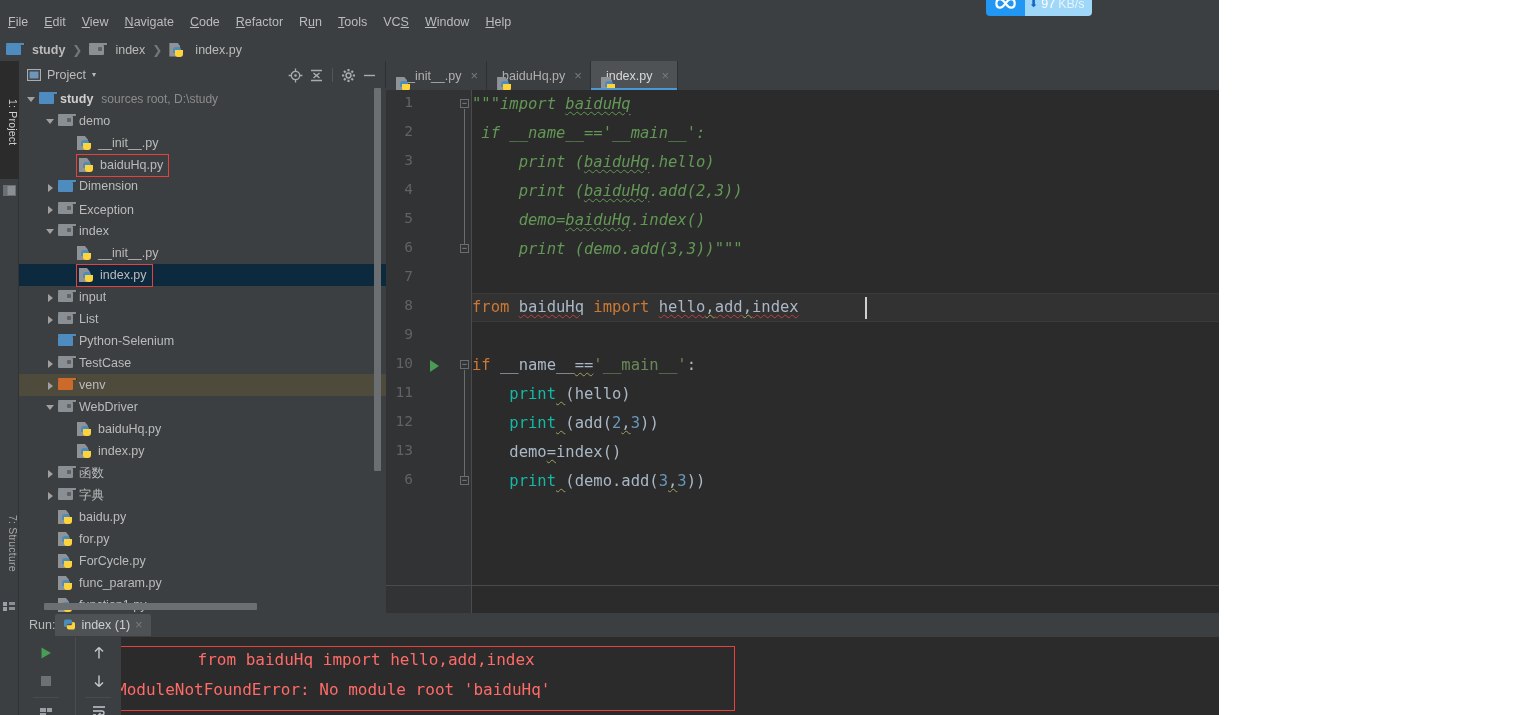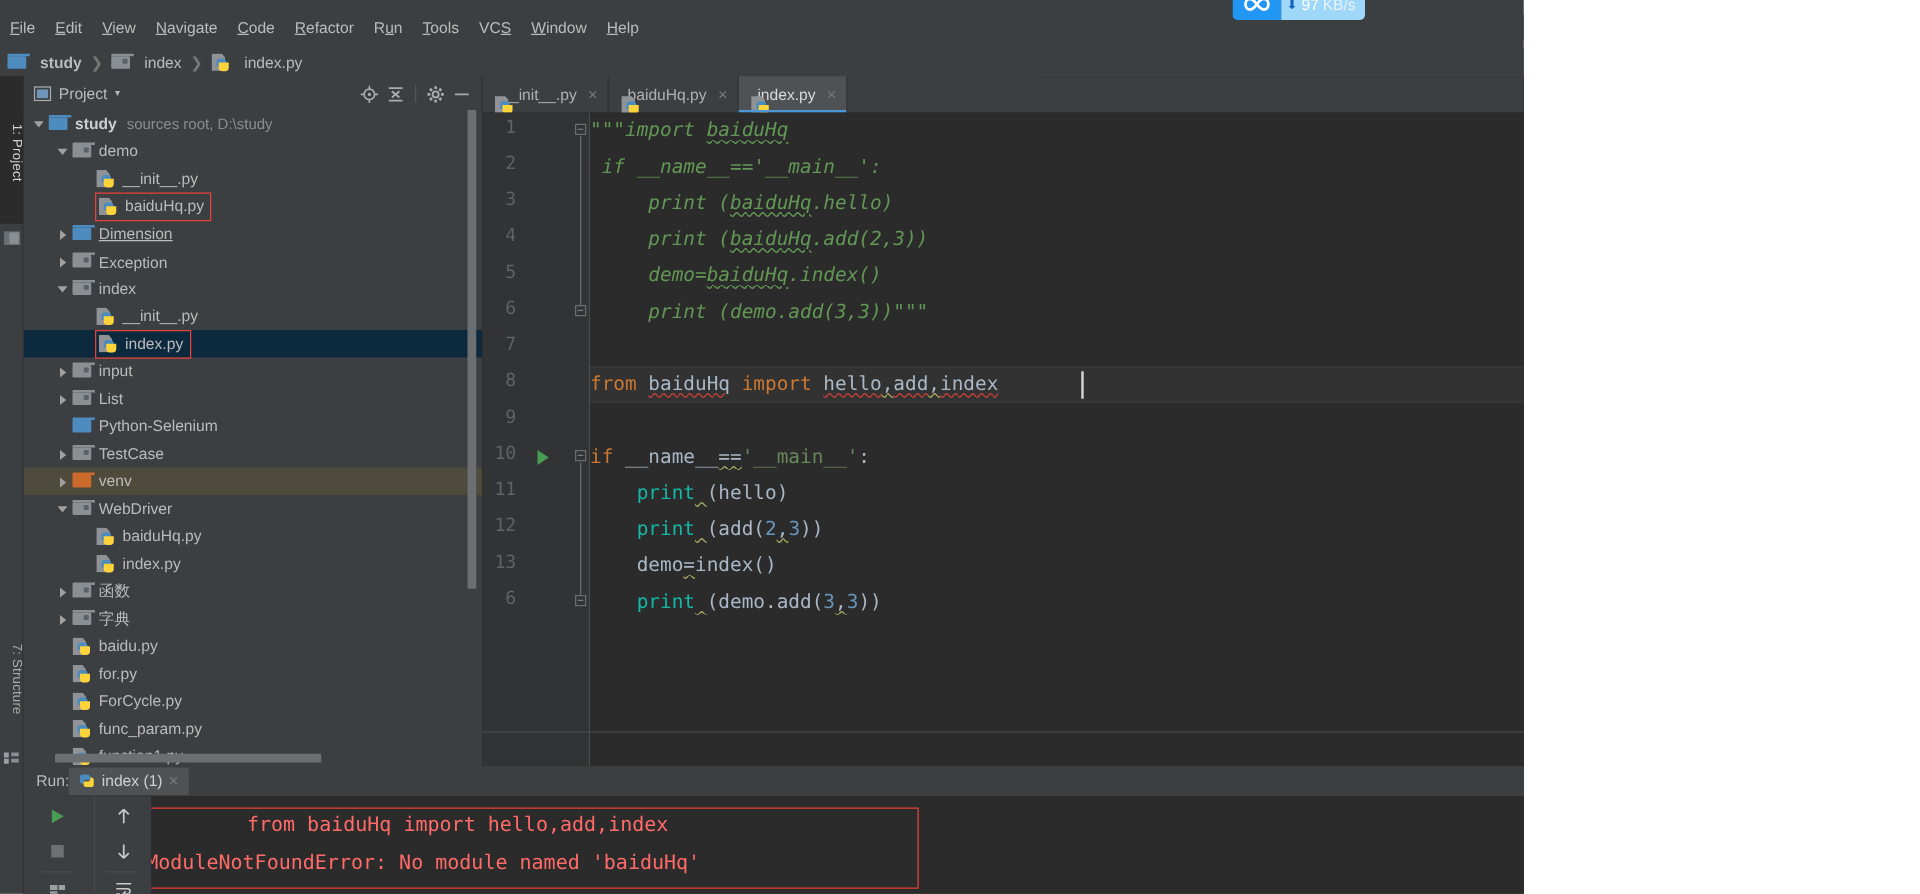--- a/index.html
+++ b/index.html
@@ -416,21 +416,21 @@
           </div>
           <div class="row" style="top: 66px; position: absolute; left: 0px; right: 0px; padding-left: 45px;">
             <span class="arrow"></span>
             <span class="redbox" style="display: flex; align-items: center;">
               <span class="ico"><span class="pyico"><span class="pg"></span><span class="b1"></span><span class="b2"></span></span></span>
               <span class="lbl">baiduHq.py</span>
             </span>
           </div>
           <div class="row" style="top: 88px; position: absolute; left: 0px; right: 0px; padding-left: 26px;">
             <span class="arrow closed"></span>
-            <span style="display: flex; align-items: center; text-decoration: underline;">
+            <span style="display: flex; align-items: flex-start;">
               <span class="ico"><span class="folder plain"><span class="tab"></span><span class="body"></span></span></span>
               <span class="lbl">Dimension</span>
             </span>
           </div>
           <div class="row" style="top: 110px; position: absolute; left: 0px; right: 0px; padding-left: 26px;">
             <span class="arrow closed"></span>
             <span style="display: flex; align-items: flex-end;">
               <span class="ico"><span class="folder grey"><span class="tab"></span><span class="body"></span></span></span>
               <span class="lbl">Exception</span>
             </span>
@@ -667,21 +667,21 @@
           <span class="rt-btn" style="left:11px;top:62px;">
             <svg width="16" height="16" viewBox="0 0 16 16">
                 <path d="M2 4h12M2 8h9a2 2 0 010 4H8M2 12h3" stroke="#c5c9cd" stroke-width="1.3" fill="none"></path>
                 <path d="M9.5 10l-2 2 2 2" stroke="#c5c9cd" stroke-width="1.3" fill="none"></path>
               </svg>
           </span>
         </div>
         <div id="run-console">
           <div id="console-box"></div>
           <div class="cerr" style="left:38px;top:13px;">    from baiduHq import hello,add,index</div>
-          <div class="cerr" style="left:-4px;top:43px;">ModuleNotFoundError: No module named 'baiduHq'</div>
+          <div class="cerr" style="left:-4px;top:43px;">ModuleNotFoundError: No module root 'baiduHq'</div>
         </div>
       </div>
     </div>
   </div>
 
   <div id="netwidget">
     <div id="net-left">
       <svg width="24" height="13" viewBox="0 0 24 13">
           <path d="M6.2 2.2c2.4 0 3.6 2 5.3 4.2 1.7 2.2 3 4.2 5.4 4.2 2.3 0 3.8-1.8 3.8-4.2S19.2 2.2 16.9 2.2c-2.4 0-3.7 2-5.4 4.2C9.8 8.6 8.6 10.6 6.2 10.6 3.9 10.6 2.4 8.8 2.4 6.4S3.9 2.2 6.2 2.2z" fill="none" stroke="#ffffff" stroke-width="2.2"></path>
         </svg>

